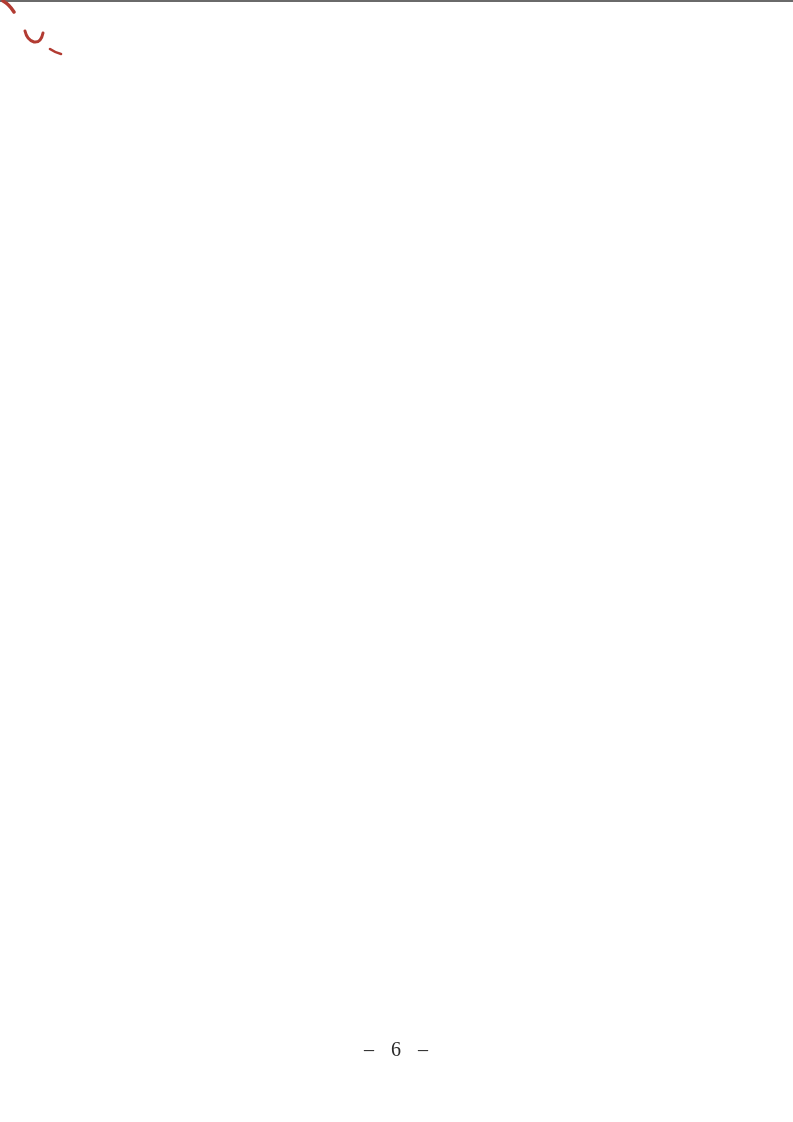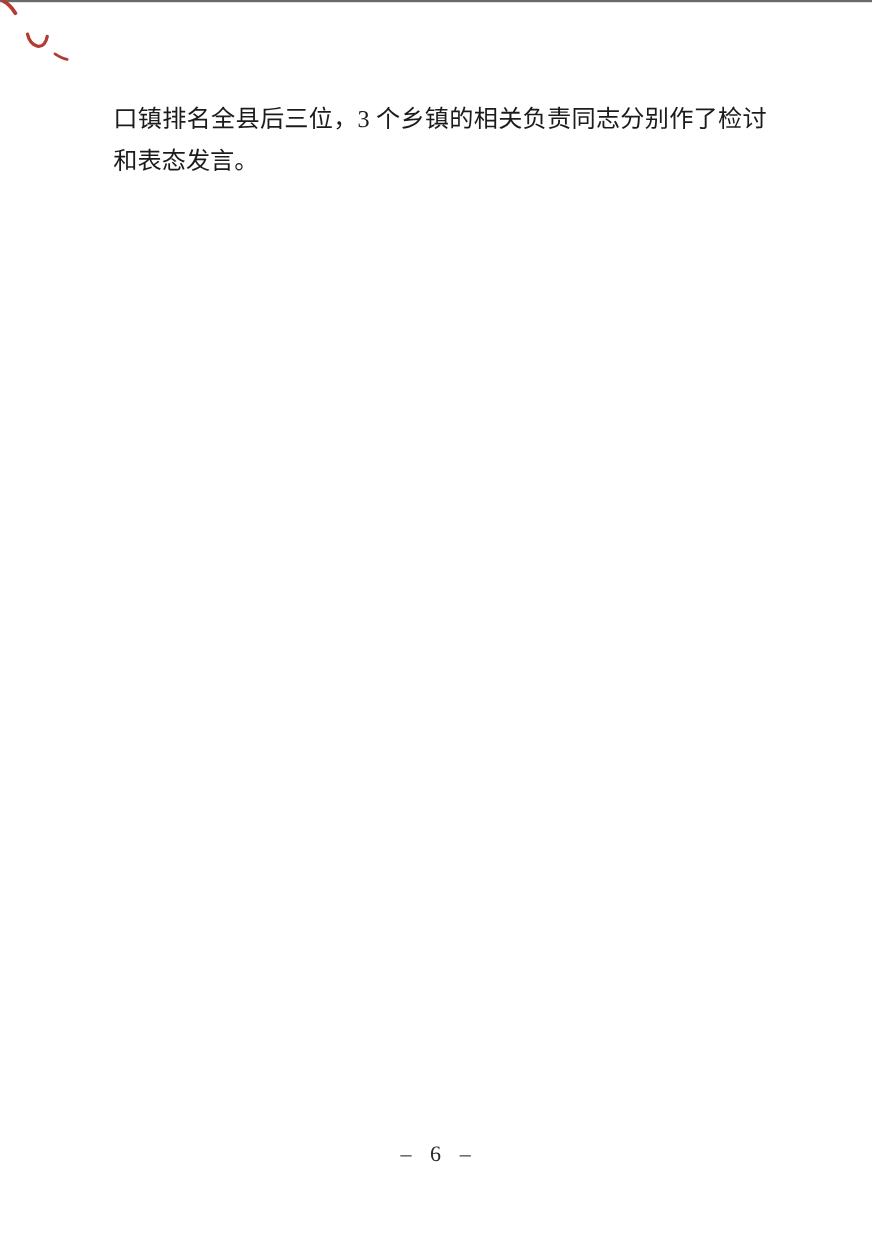--- a/index.html
+++ b/index.html
@@ -68,18 +68,17 @@
 
 <div class="scan-edge"></div>
 
 <svg class="pen-marks" viewBox="0 0 80 80" xmlns="http://www.w3.org/2000/svg">
   <path d="M3,1 Q9,4 14,12" stroke="#b23b32" stroke-width="3.4" fill="none" stroke-linecap="round"></path>
   <path d="M25,31 q2,9 9,11 q7,1 9,-9" stroke="#b23b32" stroke-width="3" fill="none" stroke-linecap="round"></path>
   <path d="M50,49 q6,4 11,5" stroke="#b23b32" stroke-width="2.6" fill="none" stroke-linecap="round"></path>
 </svg>
 
 <main class="doc-body">
-  <p class="para">口镇排名全县后三位，3 个乡镇的相关负责同志分别作了检讨和表态发言。</p>
 </main>
 
 <footer class="page-footer">
   <span class="page-number">– 6 –</span>
 </footer>
 
 </body></html>

